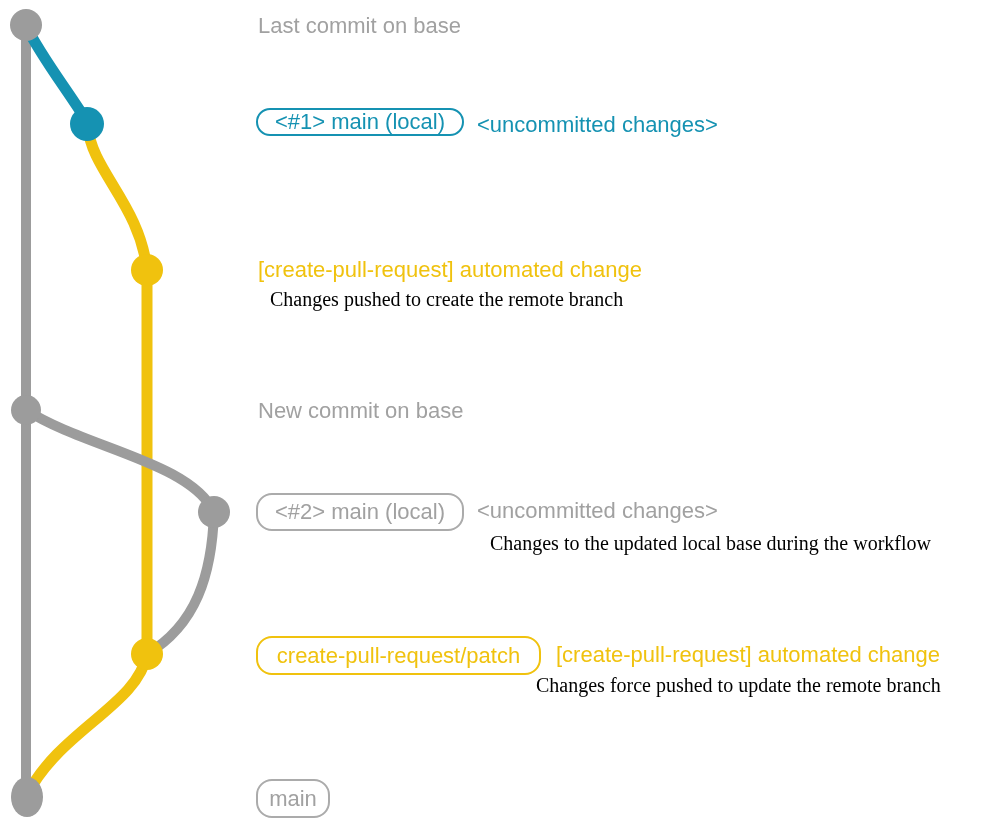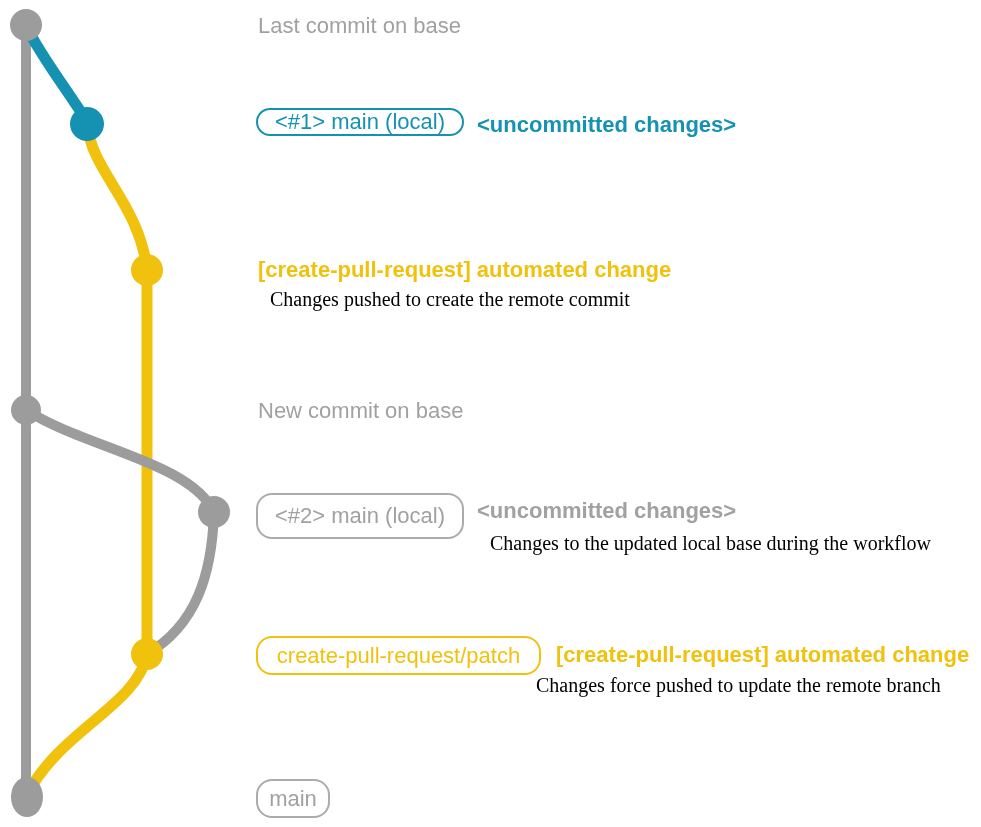--- a/index.html
+++ b/index.html
@@ -33,21 +33,20 @@
   }
   .badge.teal   { border-color: #1592b2; color: #1592b2; }
   .badge.gray   { border-color: #ababab; color: #a1a1a1; }
   .badge.yellow { border-color: #f0c20e; color: #f0c20e; }
 
   .note {
     position: absolute;
     font-size: 22px;
     line-height: 26px;
     white-space: nowrap;
-    font-weight: bold;
   }
   .note.teal   { color: #1592b2; }
   .note.gray   { color: #a1a1a1; }
   .note.yellow { color: #f0c20e; }
 
   .desc {
     position: absolute;
     font-family: "Liberation Serif", serif;
     font-size: 20px;
     line-height: 24px;
@@ -81,25 +80,25 @@
     <circle cx="147" cy="654" r="16" fill="#f0c20e"></circle>
     <ellipse cx="27" cy="797" rx="16" ry="20" fill="#9c9c9c"></ellipse>
   </svg>
 
   <div class="hdr" style="left:258px; top:13px;">Last commit on base</div>
 
   <div class="badge teal" style="left:256px; top:108px; width:208px; height:28px;">&lt;#1&gt; main (local)</div>
   <div class="note teal" style="left:477px; top:112px;">&lt;uncommitted changes&gt;</div>
 
   <div class="note yellow" style="left:258px; top:257px;">[create-pull-request] automated change</div>
-  <div class="desc" style="left:270px; top:287px;">Changes pushed to create the remote commit</div>
+  <div class="desc" style="left:270px; top:287px;">Changes pushed to create the remote branch</div>
 
   <div class="hdr" style="left:258px; top:398px;">New commit on base</div>
 
-  <div class="badge gray" style="left:256px; top:493px; width:208px; height:46px;">&lt;#2&gt; main (local)</div>
+  <div class="badge gray" style="left:256px; top:493px; width:208px; height:38px;">&lt;#2&gt; main (local)</div>
   <div class="note gray" style="left:477px; top:498px;">&lt;uncommitted changes&gt;</div>
   <div class="desc" style="left:490px; top:531px;">Changes to the updated local base during the workflow</div>
 
   <div class="badge yellow" style="left:256px; top:636px; width:285px; height:39px;">create-pull-request/patch</div>
   <div class="note yellow" style="left:556px; top:642px;">[create-pull-request] automated change</div>
   <div class="desc" style="left:536px; top:673px;">Changes force pushed to update the remote branch</div>
 
   <div class="badge gray" style="left:256px; top:779px; width:74px; height:39px;">main</div>
 
 </div>

